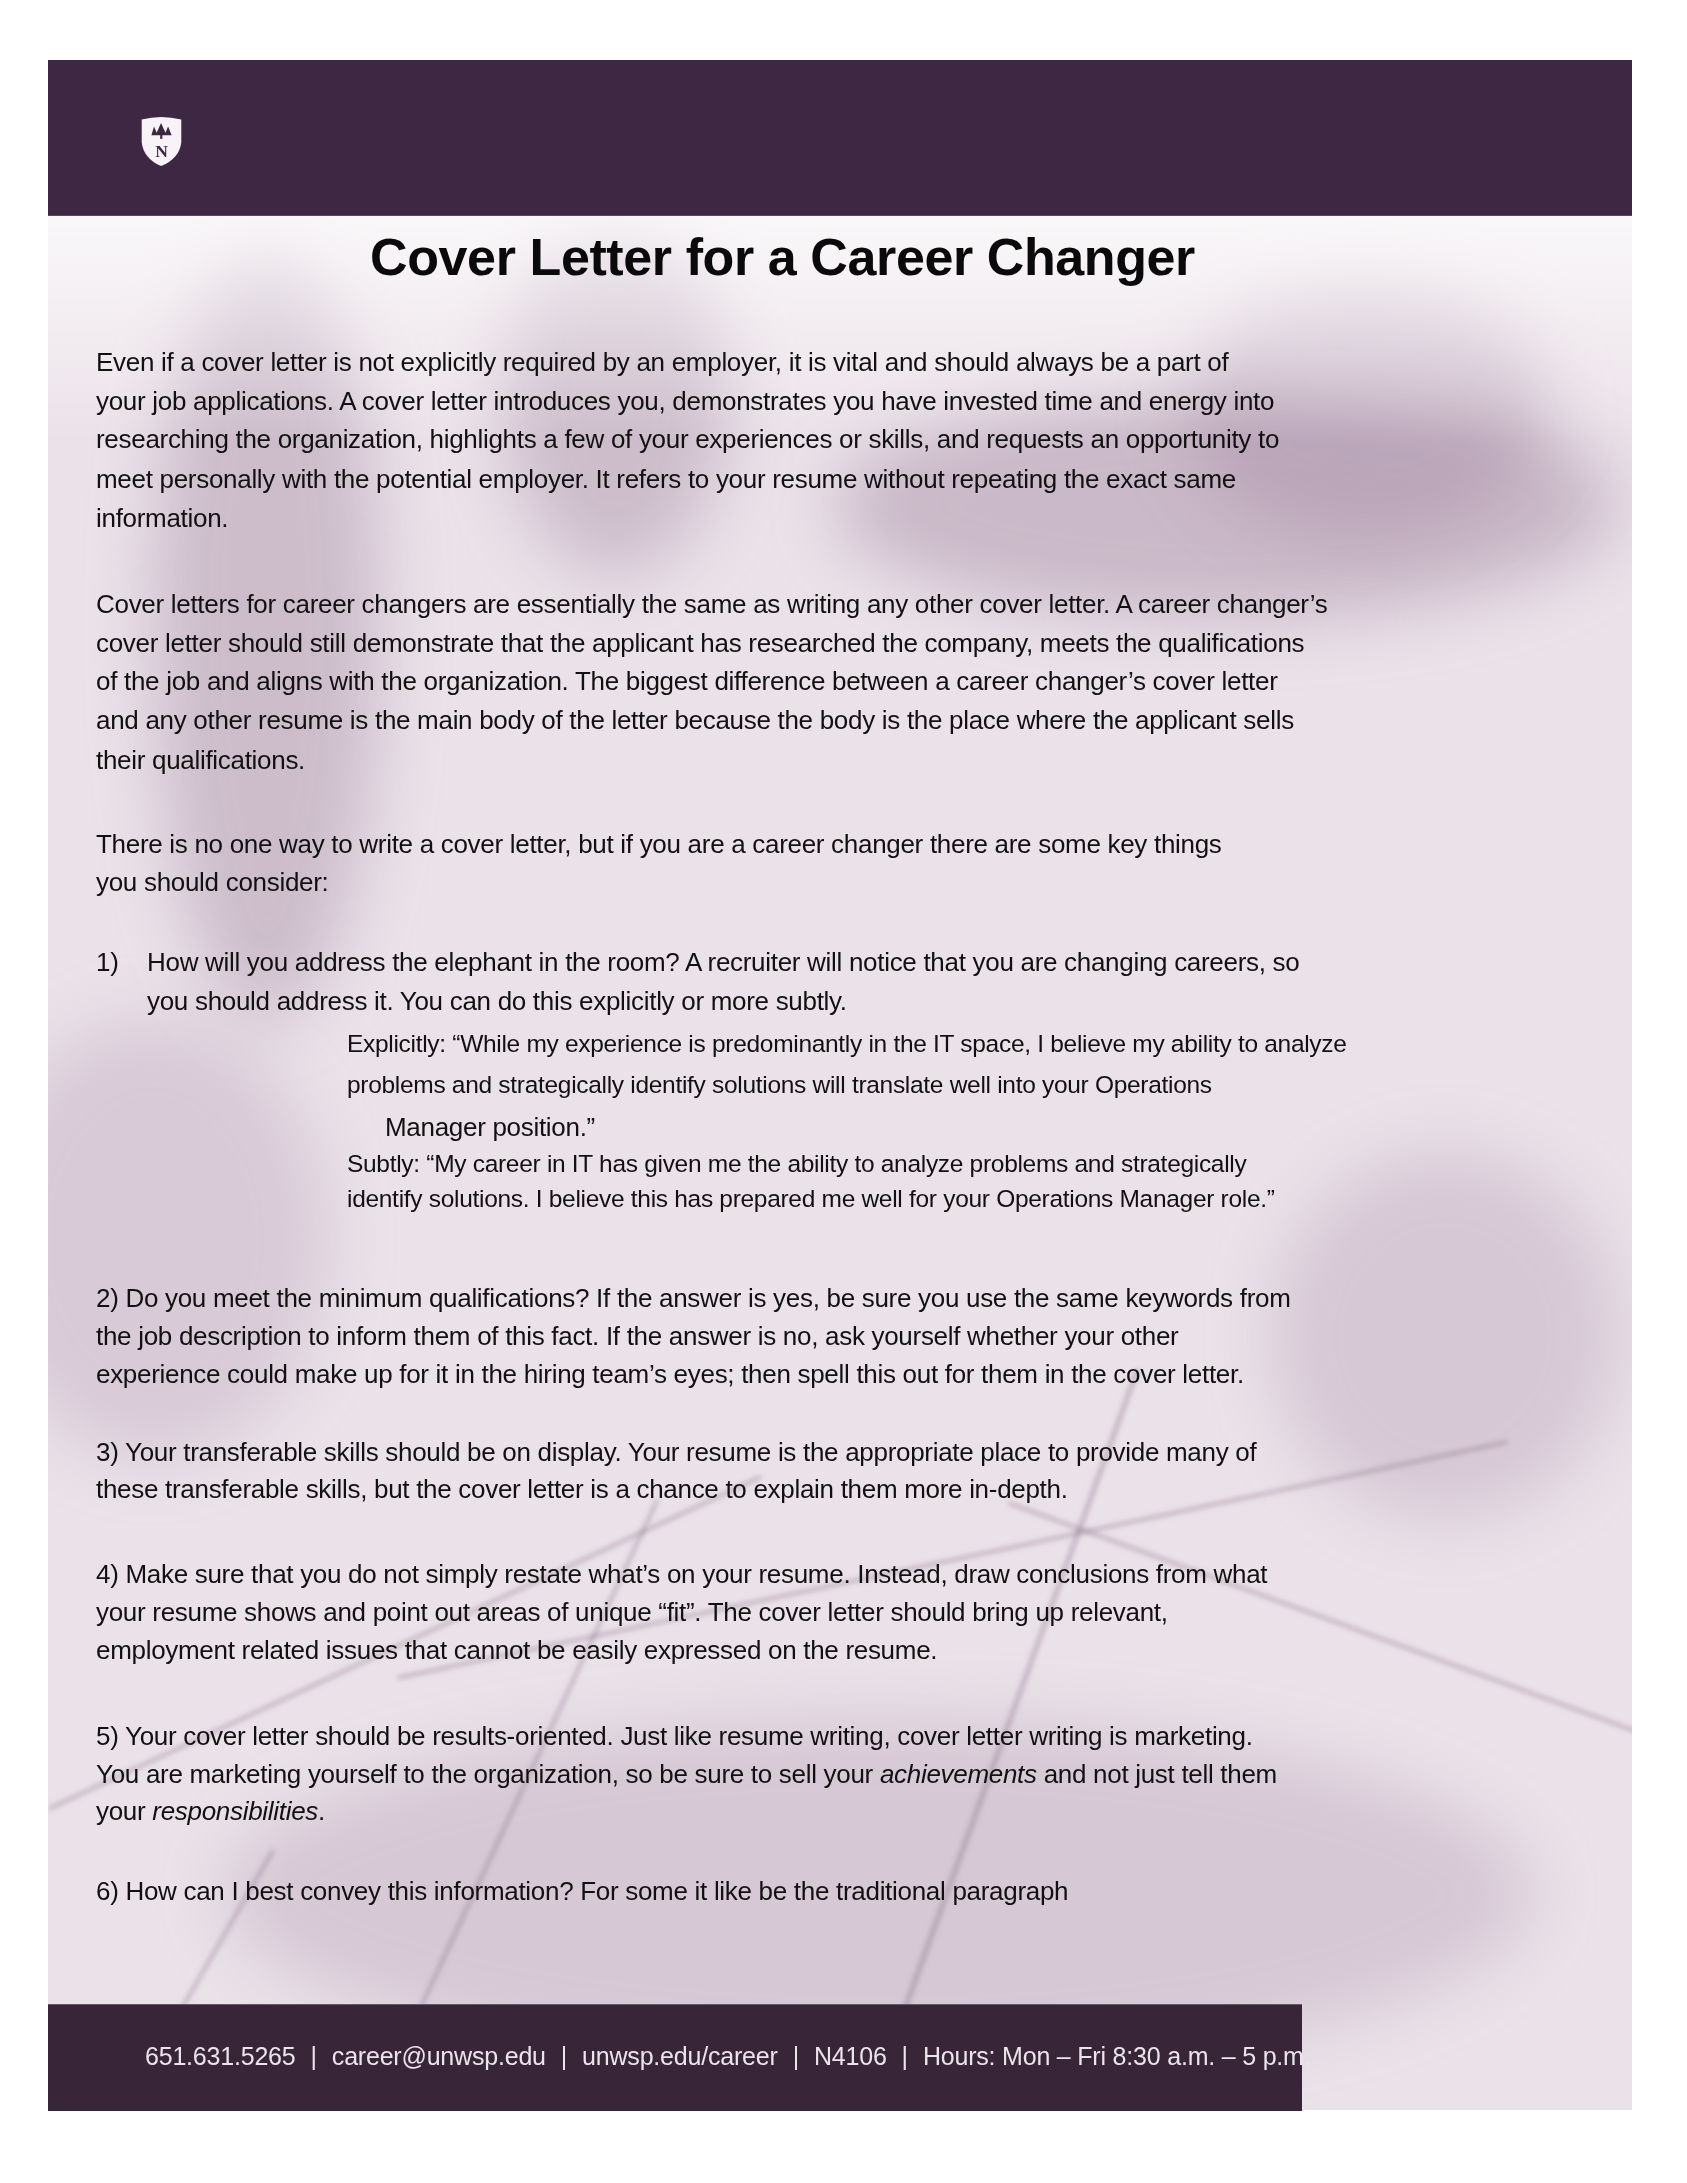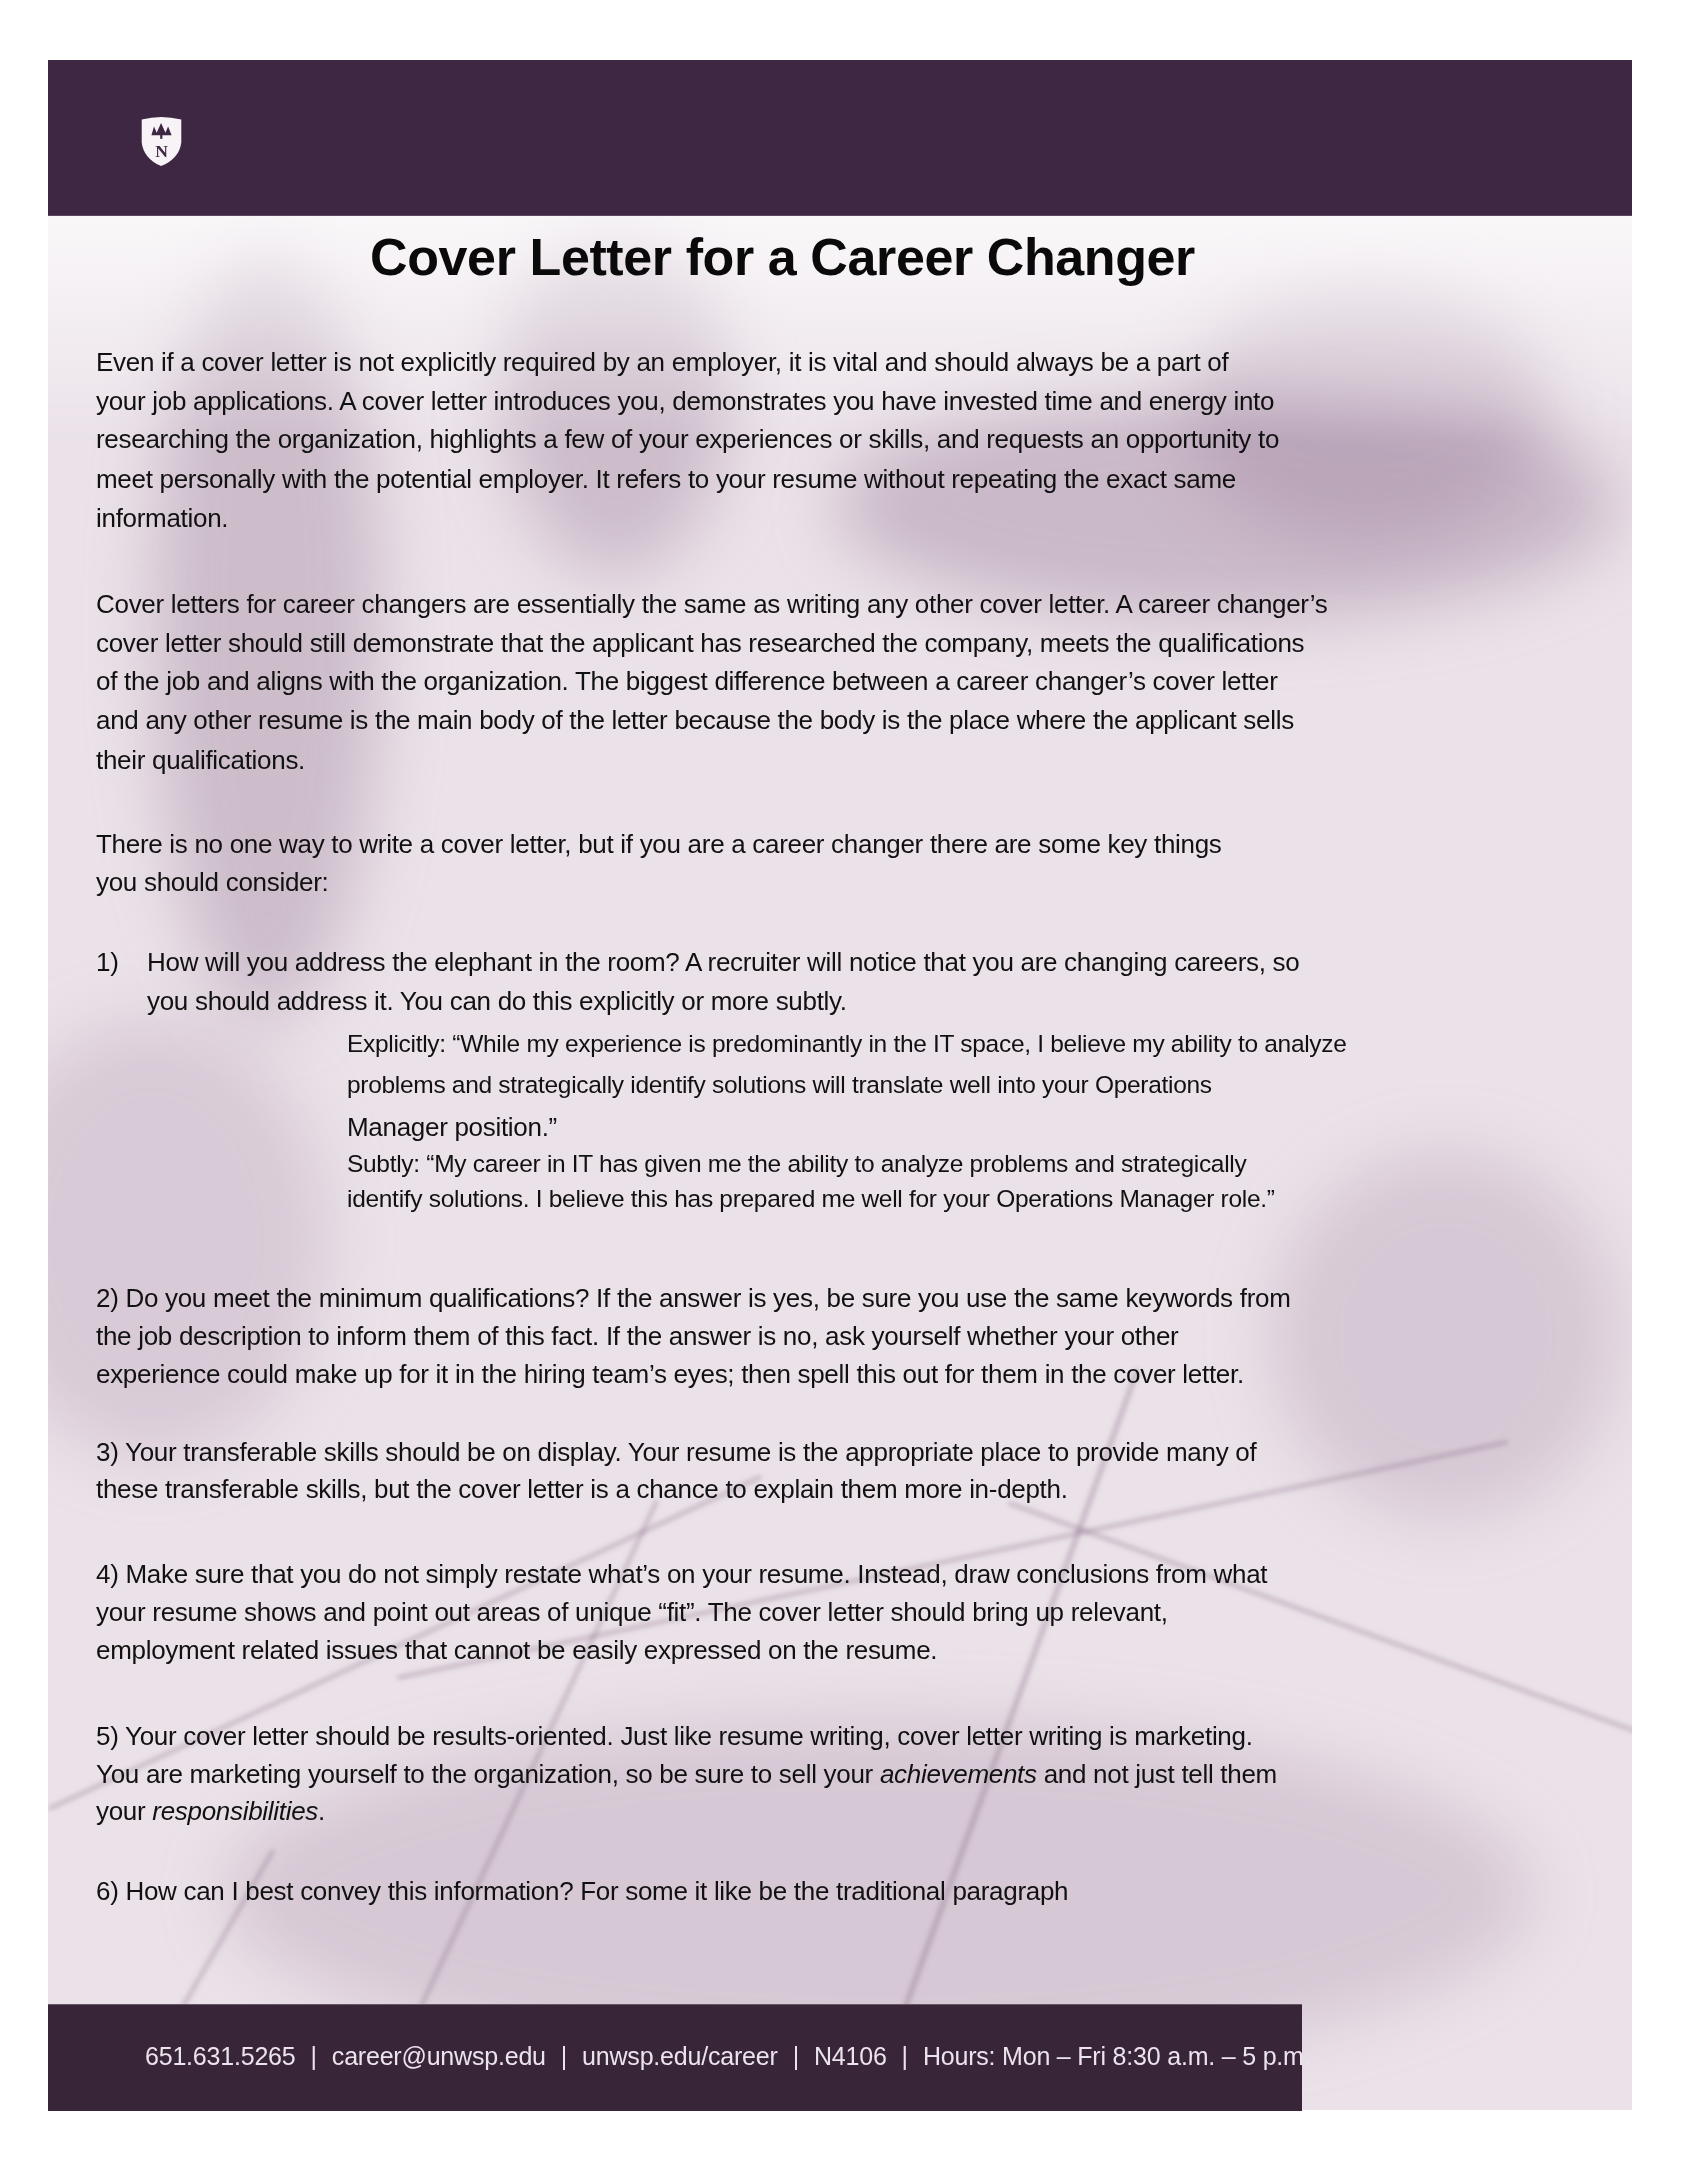--- a/index.html
+++ b/index.html
@@ -37,21 +37,21 @@
     font-family: "Liberation Sans", sans-serif; font-weight: bold;
     font-size: 52px; letter-spacing: -0.4px; color: #0a0a0a; line-height: 1;
     white-space: nowrap;
   }
   .txt {
     position: absolute; left: 96px; white-space: nowrap;
     font-size: 26px; line-height: 1; letter-spacing: -0.3px; color: #111;
   }
   .txt.ind1 { left: 147px; }
   .txt.quote { left: 347px; font-size: 24.5px; }
-  .txt.quote.big { font-size: 26px; }
+  .txt.quote.big { font-size: 26px; margin-left: 38px; }
   .num { display: inline-block; width: 51px; }
   b { font-weight: normal; }
   i { font-style: italic; }
   .footer-bar {
     position: absolute; left: 48px; top: 2004px; width: 1254px; height: 106px;
     background: #392538; border-top: 1.7px solid #6b5669;
   }
   .footer-text {
     position: absolute; left: 97px; top: 39px; white-space: nowrap;
     font-size: 25px; color: #ece4ec; line-height: 1; letter-spacing: -0.2px;

